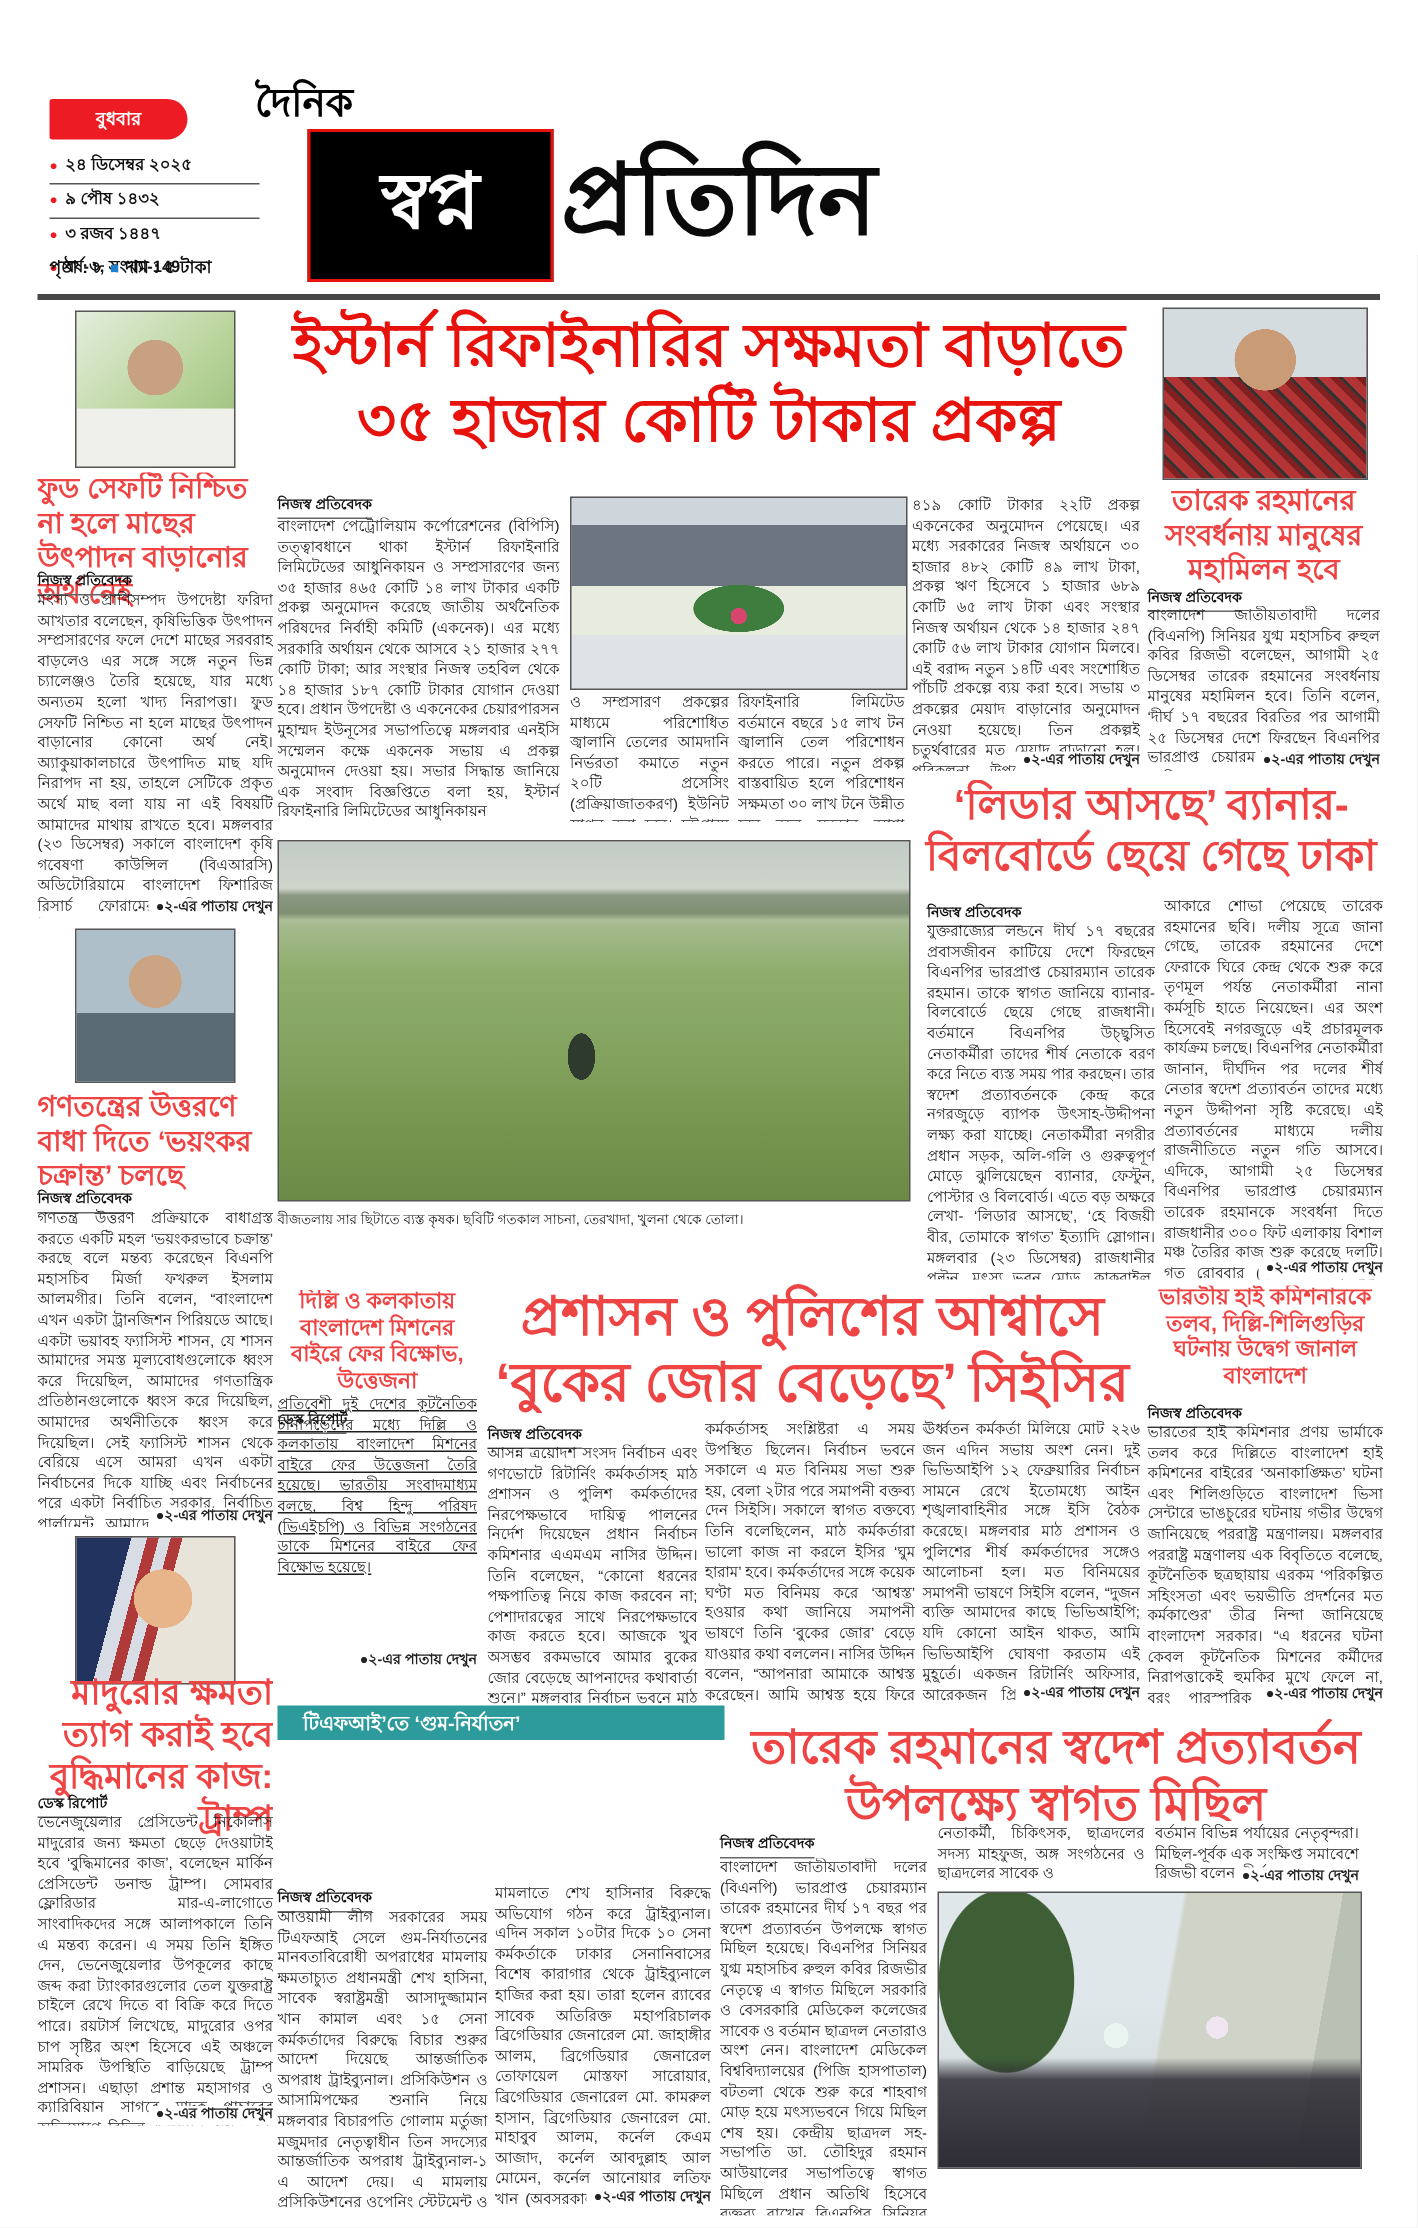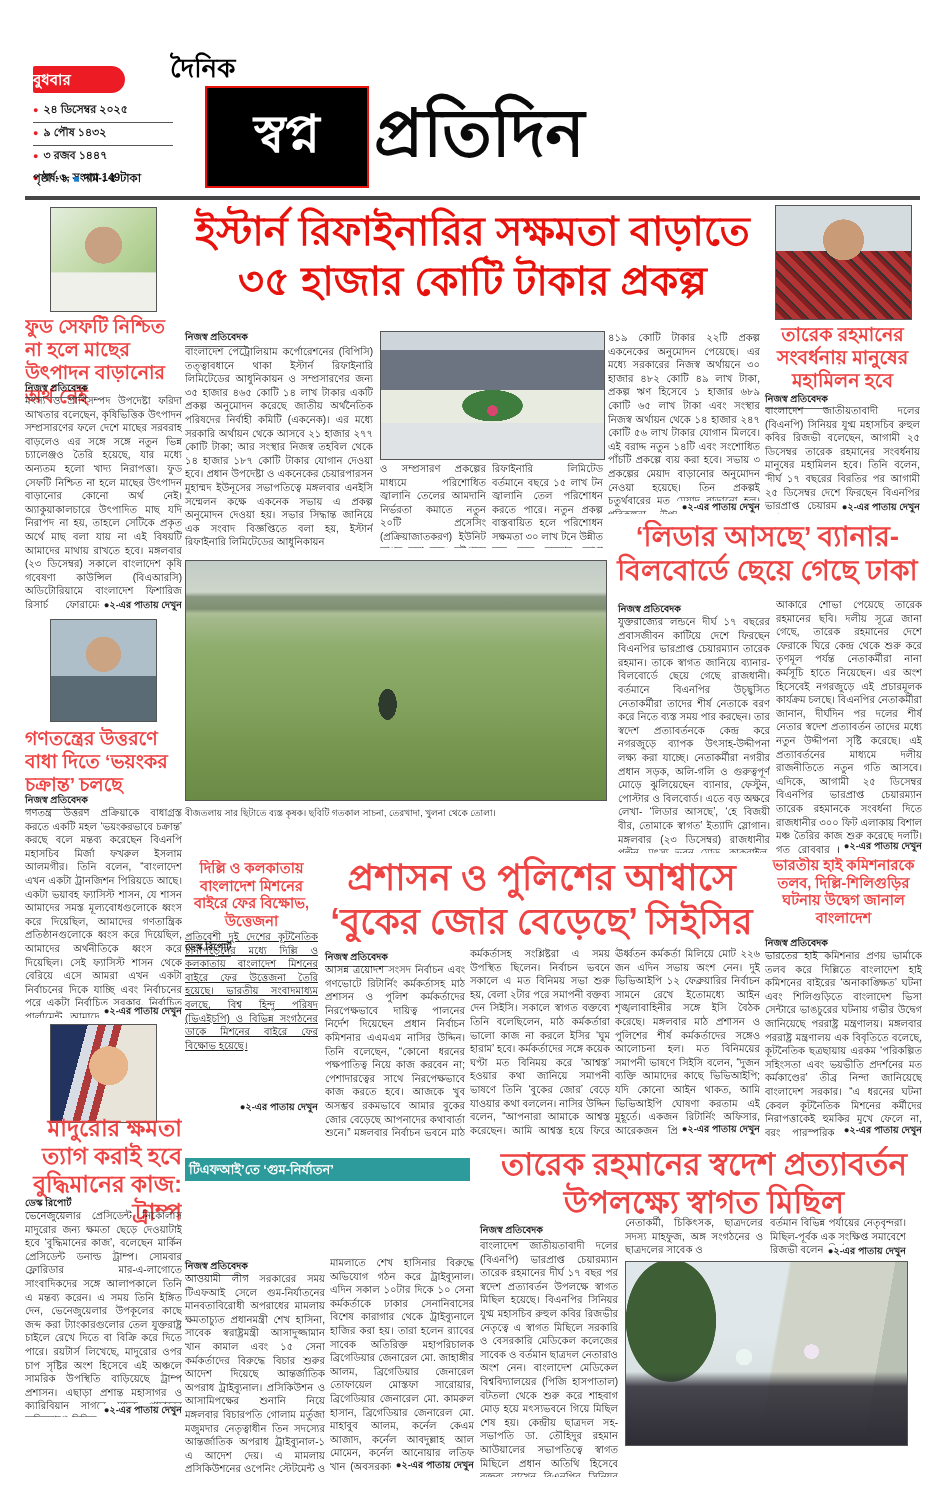--- a/index.html
+++ b/index.html
@@ -1,21 +1,21 @@
 <!DOCTYPE html>
 <html><head>
 <meta charset="utf-8">
 <style>
   html,body{margin:0;padding:0;background:#e9e9e9;}
   #paper{position:relative;width:945px;height:1485px;background:#ffffff;margin:0 auto;
          font-family:"Liberation Sans","DejaVu Sans",sans-serif;color:#111;overflow:hidden;}
   .abs{position:absolute;}
   
   .day-badge{left:33px;top:66px;width:92px;height:27px;background:#ed1c24;color:#fff;
-    font-weight:bold;font-size:15px;line-height:27px;text-align:left;border-radius:2px 14px 14px 2px;}
+    font-weight:bold;font-size:12px;line-height:27px;text-align:center;border-radius:2px 14px 14px 2px;}
   .date-list{left:33px;top:100px;width:140px;font-size:11px;font-weight:bold;}
   .date-item{padding:1px 0 2px 0;}
   .date-item .blt{color:#ed1c24;margin-right:5px;font-size:9px;}
   .date-item.u{border-bottom:1px solid #555;}
   .page-price{left:33px;top:170px;width:170px;font-size:11.5px;font-weight:bold;}
   .page-price .sq{color:#1e7fd0;margin:0 4px;font-size:10px;}
   .daily{left:170px;top:48px;font-size:26px;font-weight:bold;color:#000;}
   .title-box{left:205px;top:86px;width:160px;height:98px;background:#000;border:2px solid #e8120c;
     color:#fff;font-weight:bold;font-size:52px;display:flex;align-items:center;justify-content:center;}
   .title-rest{left:374px;top:88px;width:400px;height:100px;font-size:66px;font-weight:bold;color:#0a0a0a;
@@ -24,21 +24,21 @@
   
   .hl{font-weight:bold;color:#ef4444;overflow:hidden;line-height:1.22;}
   .hl.red{color:#e8120c;}
   .hl.ctr{text-align:center;}
   .byline{display:inline-block;font-size:9.5px;font-weight:bold;color:#111;
     border-bottom:1px solid #666;padding-bottom:1px;}
   .bd{font-size:10px;line-height:1.36;text-align:justify;color:#1d1d1d;overflow:hidden;}
   .sm{position:absolute;right:0;bottom:0;background:#fff;padding-left:5px;
     font-weight:bold;font-size:9.5px;color:#222;}
   .cap{font-size:9px;color:#222;}
-  .kicker{background:#2d9b9b;color:#fff;font-weight:bold;font-size:13px;line-height:23px;padding-left:4px;margin-top:21px;}
+  .kicker{background:#2d9b9b;color:#fff;font-weight:bold;font-size:13px;line-height:23px;padding-left:17px;}
   
   .ph{border:1px solid #555;overflow:hidden;}
   .ph-woman{background:
     radial-gradient(circle 19px at 50% 36%, #c8a183 97%, rgba(0,0,0,0) 98%),
     linear-gradient(180deg, rgba(0,0,0,0) 62%, #eef0e9 63%),
     linear-gradient(135deg,#e4eedd,#b9d49b 55%,#93ba74);}
   .ph-rizvi{background:
     radial-gradient(circle 21px at 50% 30%, #c99b77 97%, rgba(0,0,0,0) 98%),
     linear-gradient(180deg,#d5dcdf 0 40%, rgba(0,0,0,0) 40%),
     repeating-linear-gradient(45deg,#b23434 0 6px,#802020 6px 10px,#333 10px 12px);}

